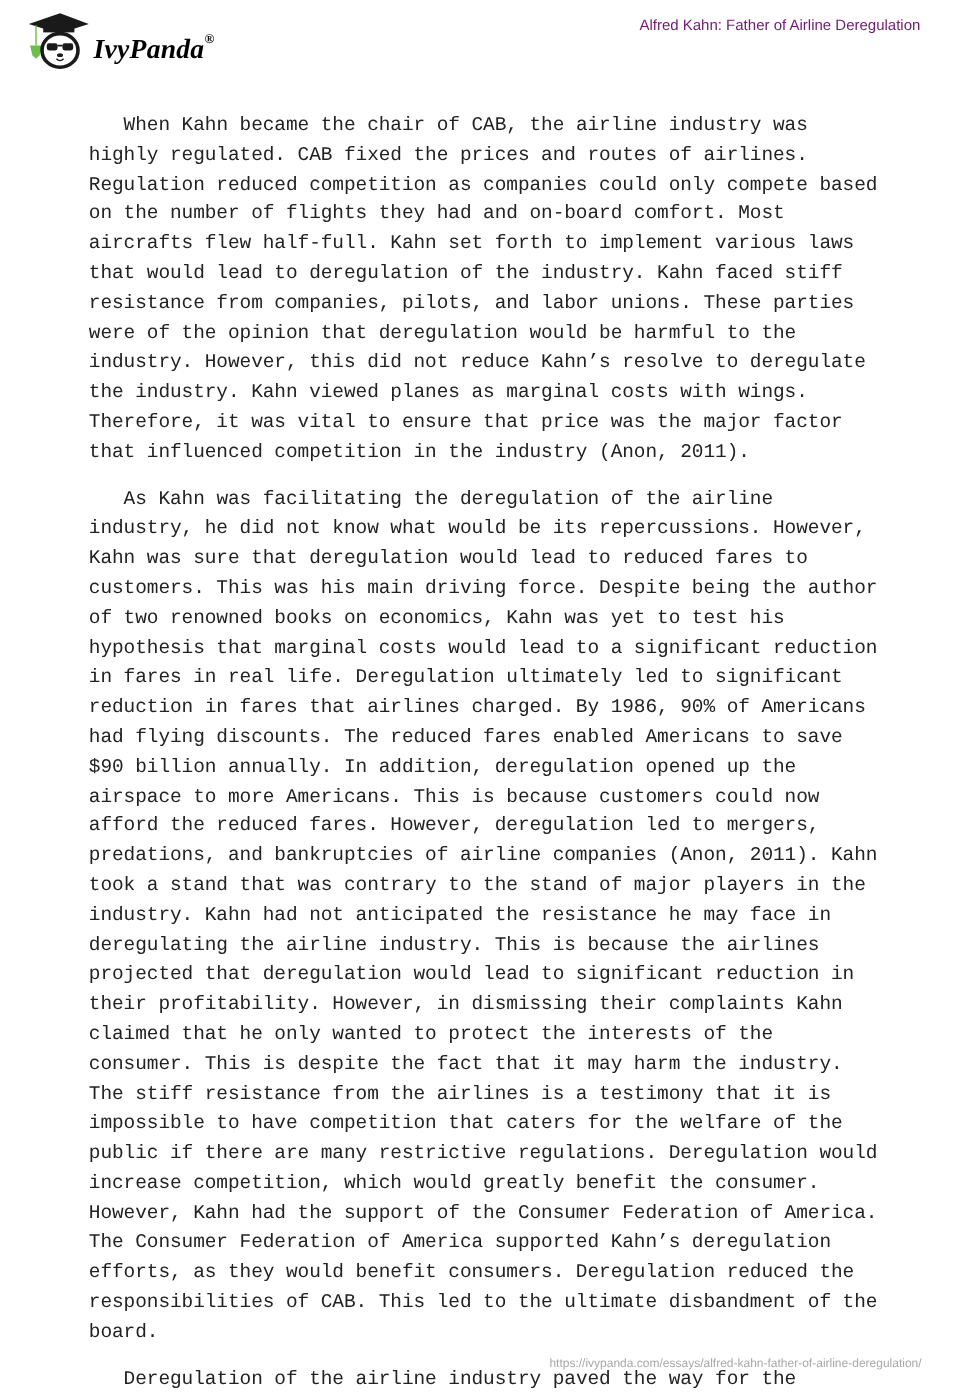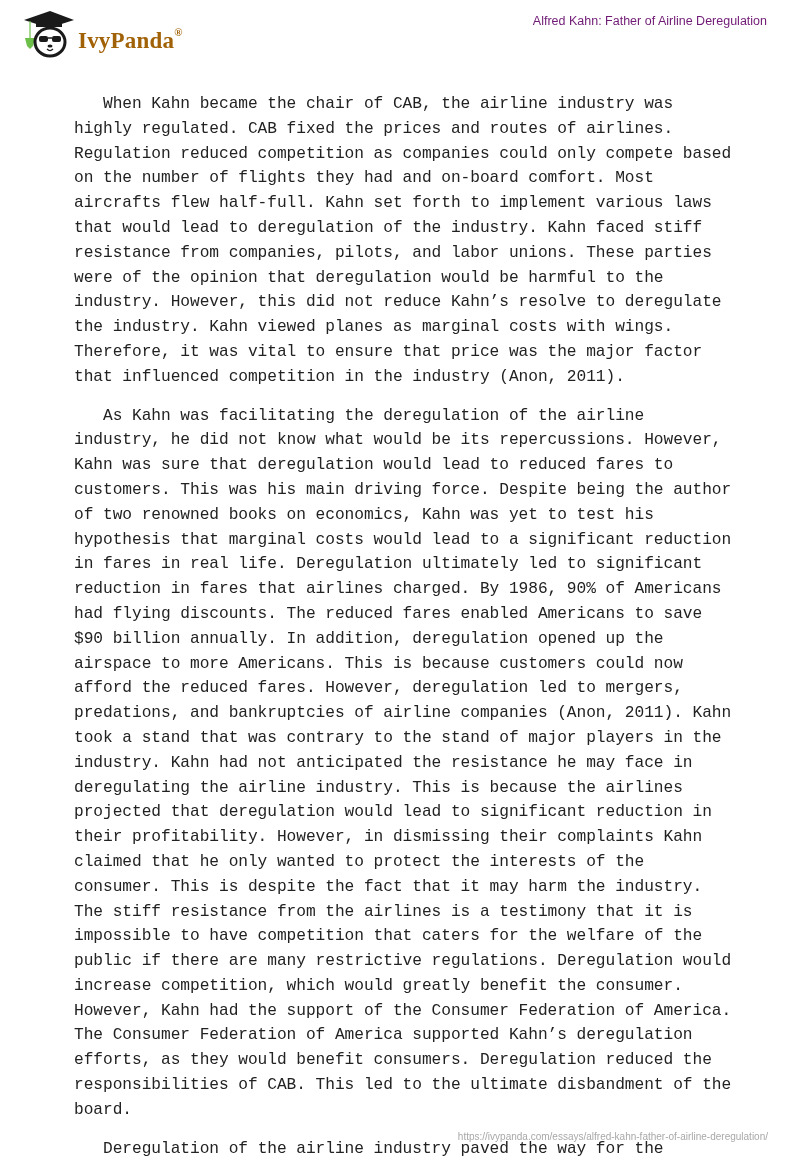--- a/index.html
+++ b/index.html
@@ -30,24 +30,25 @@
       height: 50px;
     }
     .logo-mark {
       width: 58px;
       height: 50px;
     }
     .logo-text {
       font-family: "Liberation Serif", serif;
       font-weight: bold;
       font-size: 23px;
-      color: #a16207;
+      color: #000000;
       margin-left: 4px;
       margin-top: 16px;
       letter-spacing: 0.2px;
+      font-style: italic;
     }
     .logo-text sup {
       font-size: 11px;
       position: relative;
       top: -3px;
     }
     .doc-title {
       position: absolute;
       right: 33px;
       top: 14px;

